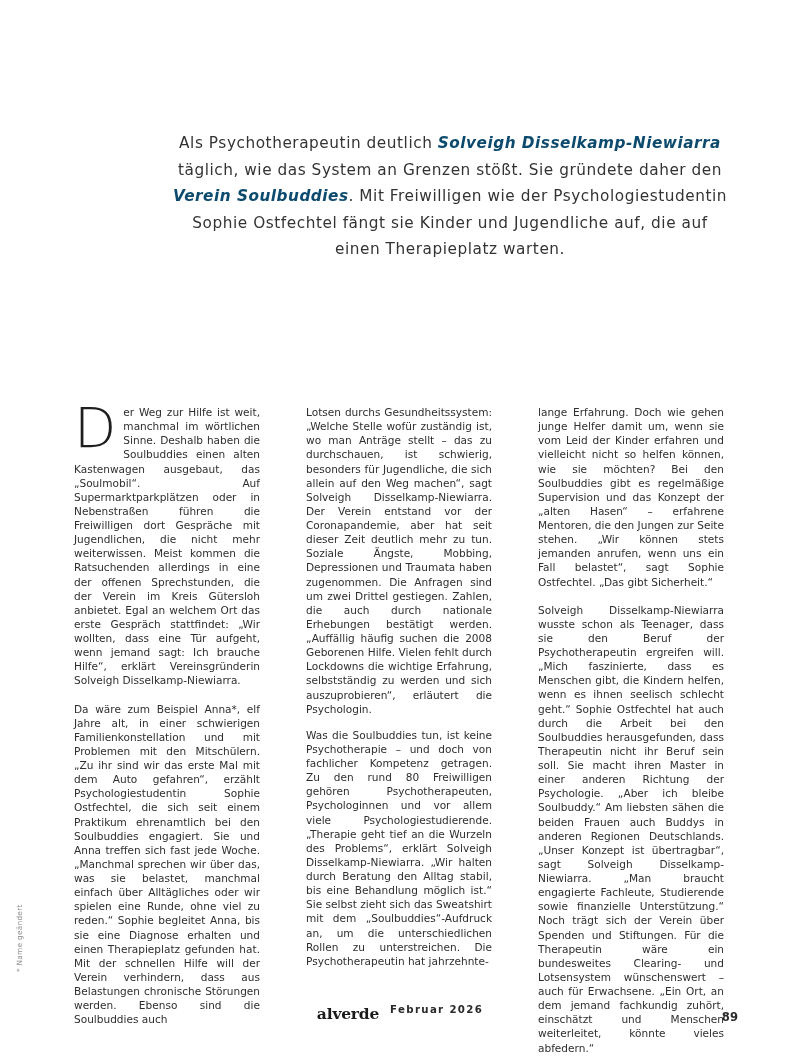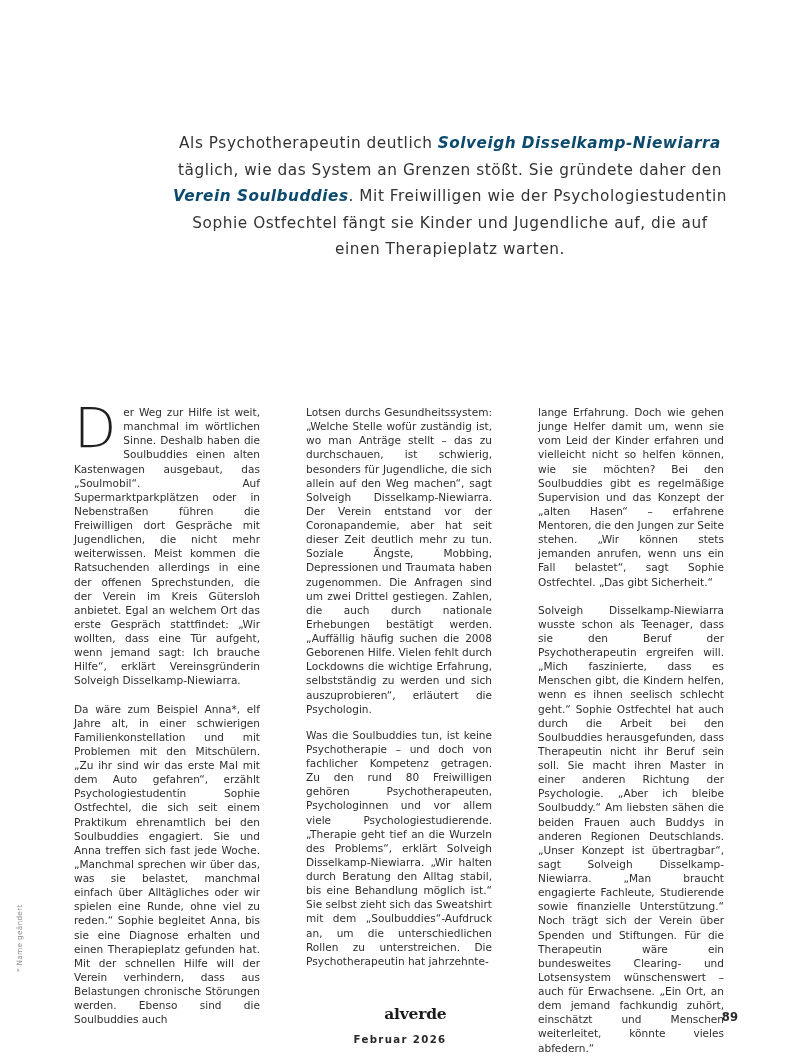--- a/index.html
+++ b/index.html
@@ -121,24 +121,23 @@
     left: 62px;
     right: 62px;
     bottom: 32px;
     height: 20px;
   }
   .footer-center {
     position: absolute;
     left: 50%;
     transform: translateX(-50%);
     display: flex;
-    align-items: flex-end;
+    align-items: flex-start;
     gap: 11px;
     white-space: nowrap;
-    flex-direction: column;
   }
   .brand {
     font-family: "DejaVu Serif", serif;
     font-size: 15.5px;
     font-weight: 700;
     color: #1b1b1b;
     letter-spacing: -0.2px;
   }
   .issue {
     font-size: 10.2px;

